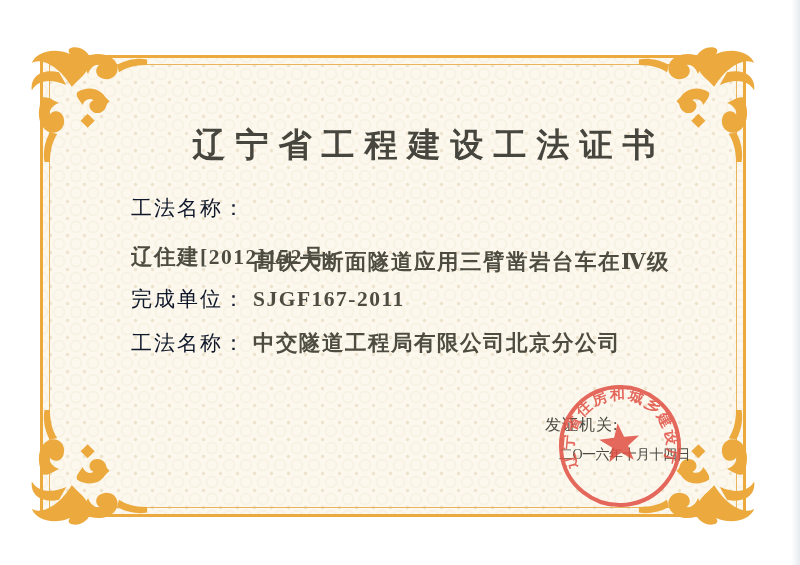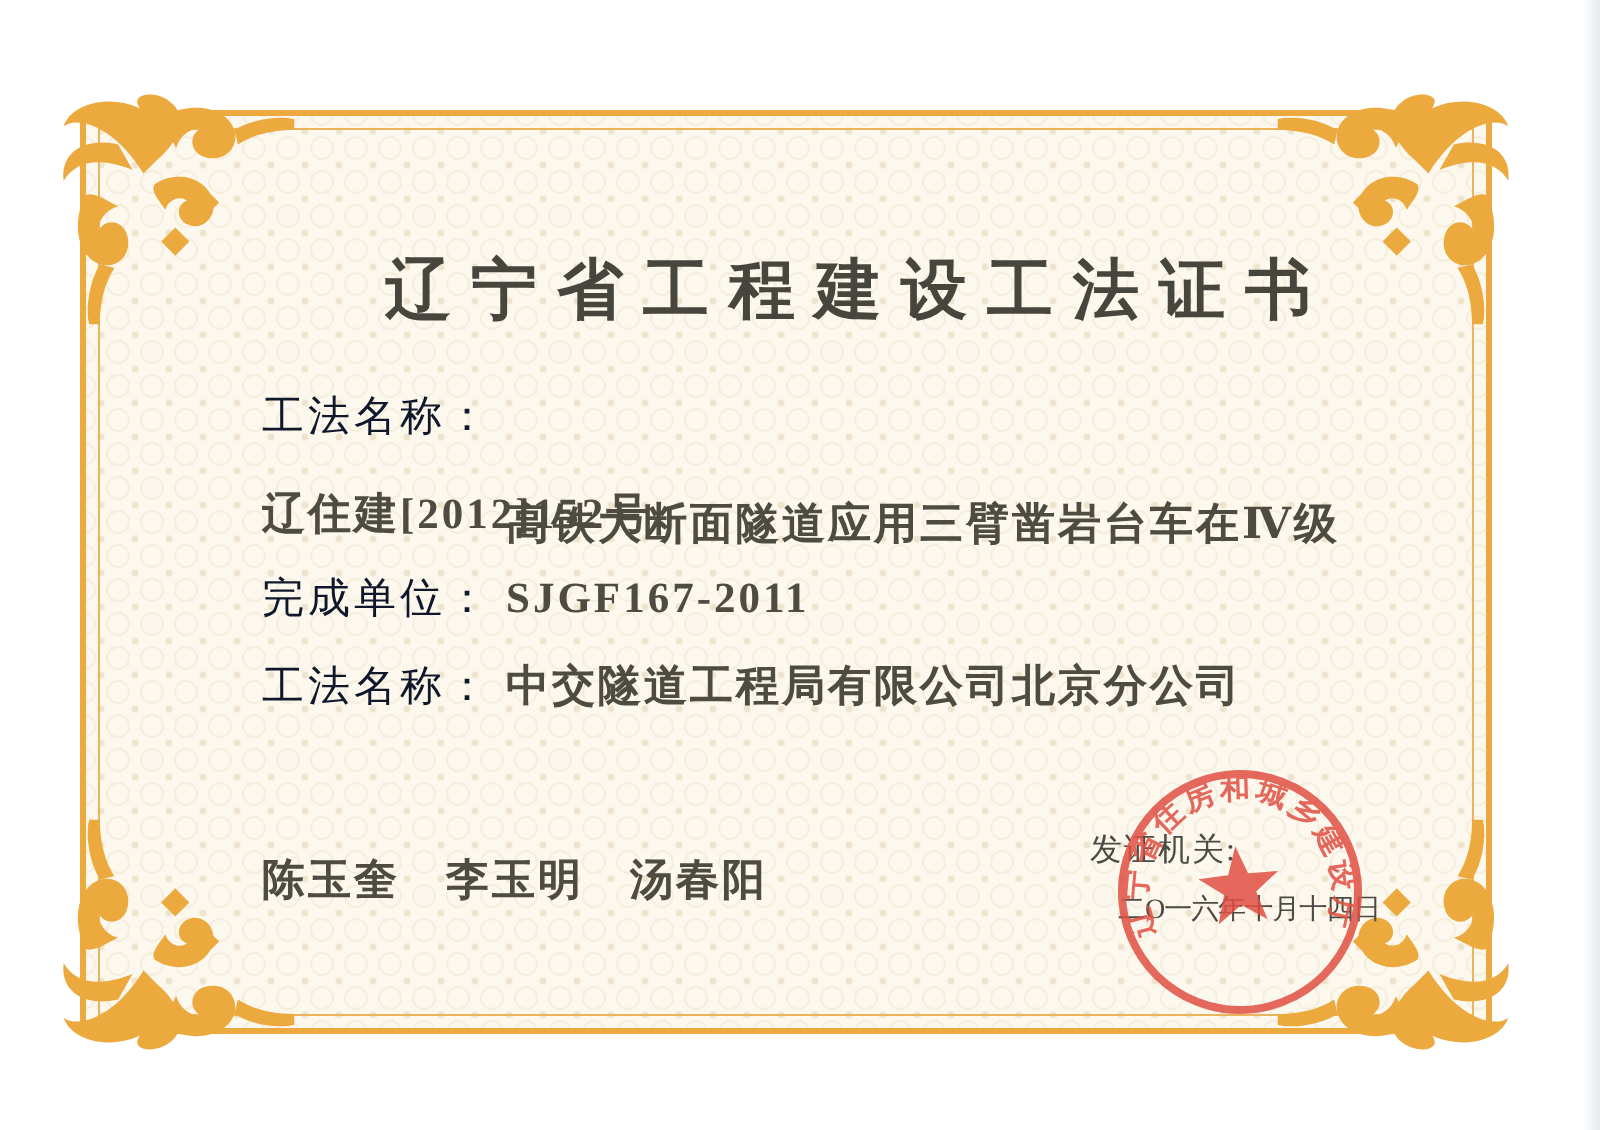--- a/index.html
+++ b/index.html
@@ -116,21 +116,20 @@
     <span class="value">SJGF167-2011</span>
   </div>
 
   <div class="row row-4">
     <span class="label">工法名称：</span>
     <span class="value">中交隧道工程局有限公司北京分公司</span>
   </div>
 
   <div class="row row-5">
     <span class="value">
-      <span style="display:block">陈玉奎　李玉明　汤春阳</span>
     </span>
   </div>
 
   <div class="issuer">发证机关:</div>
   <div class="date">二O一六年十月十四日</div>
 
   <svg class="seal" viewBox="0 0 132 132">
     <defs>
       <path id="sealArc" d="M 21.8,82.1 A 47,47 0 1 1 110.2,82.1" fill="none"></path>
     </defs>

